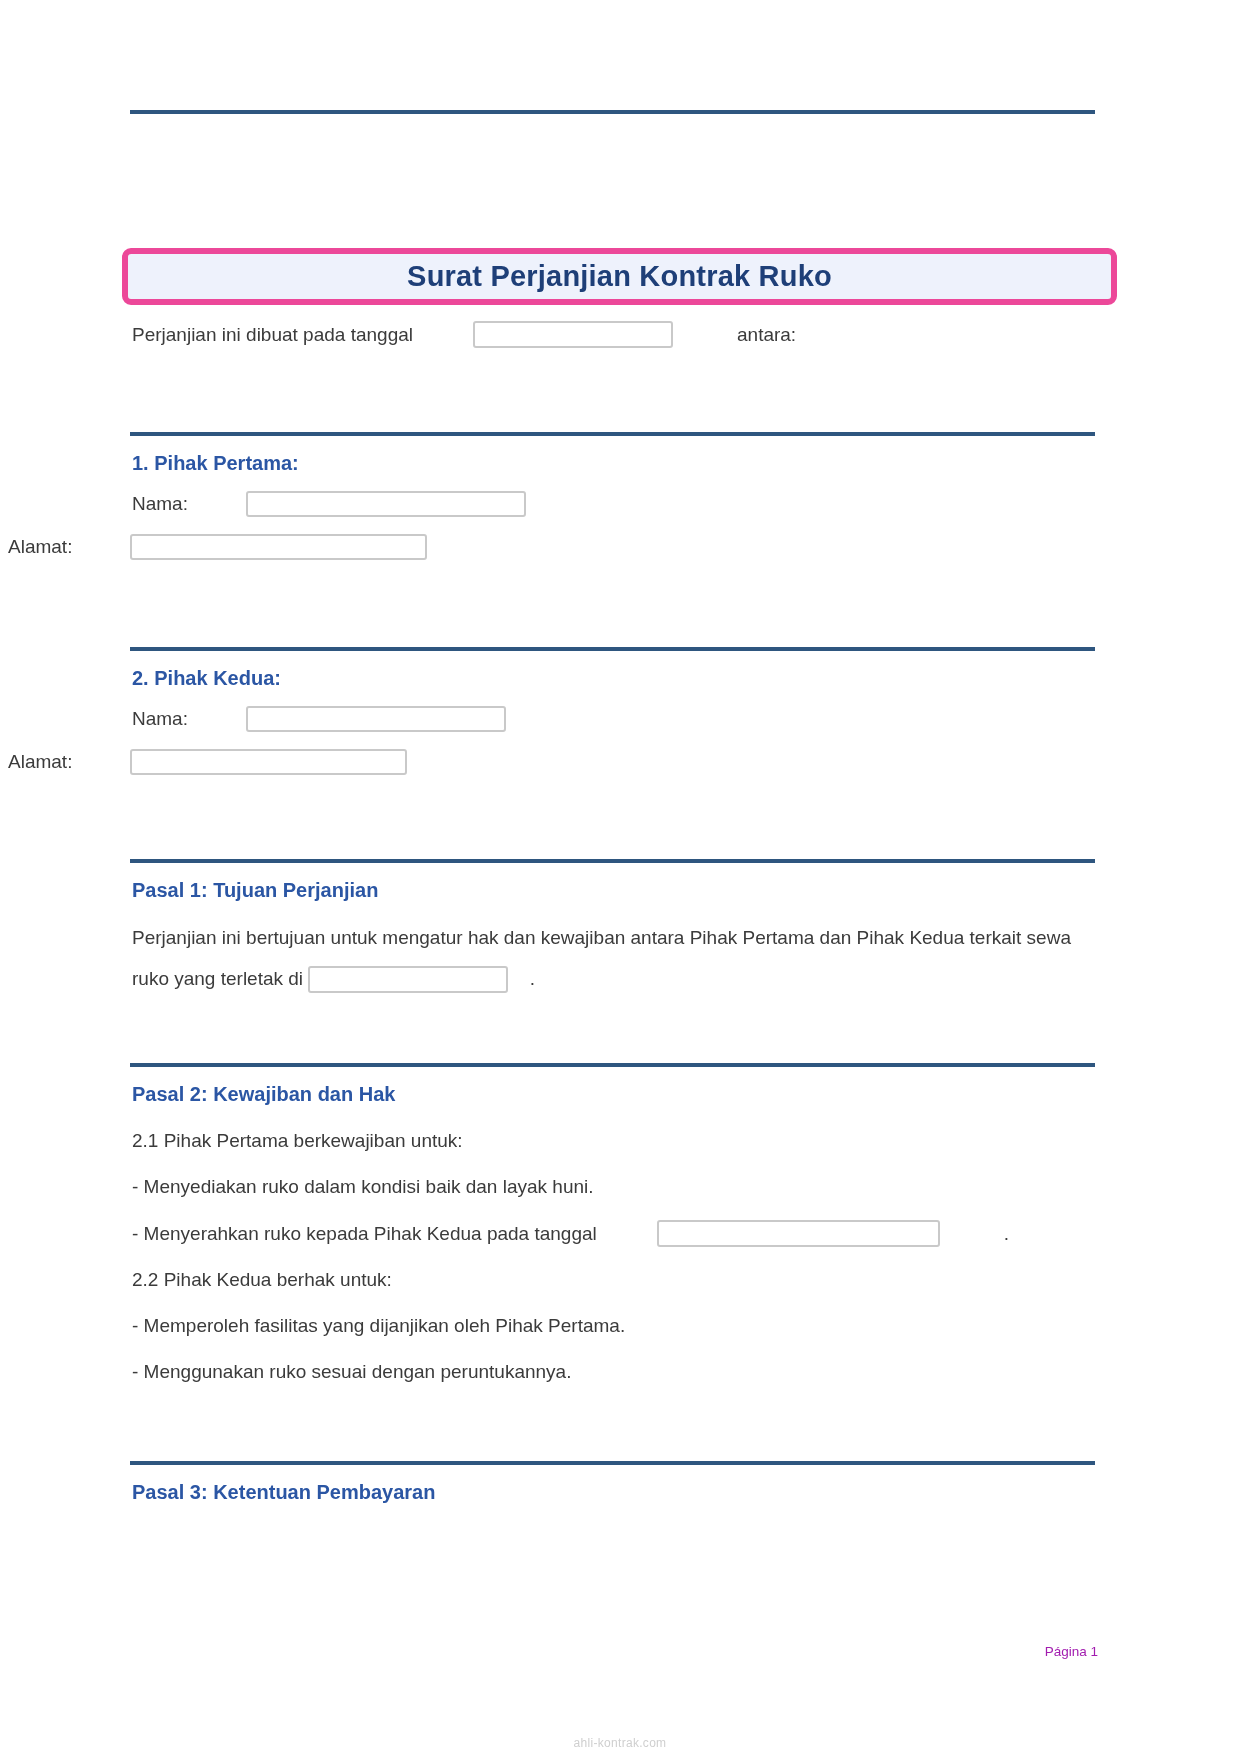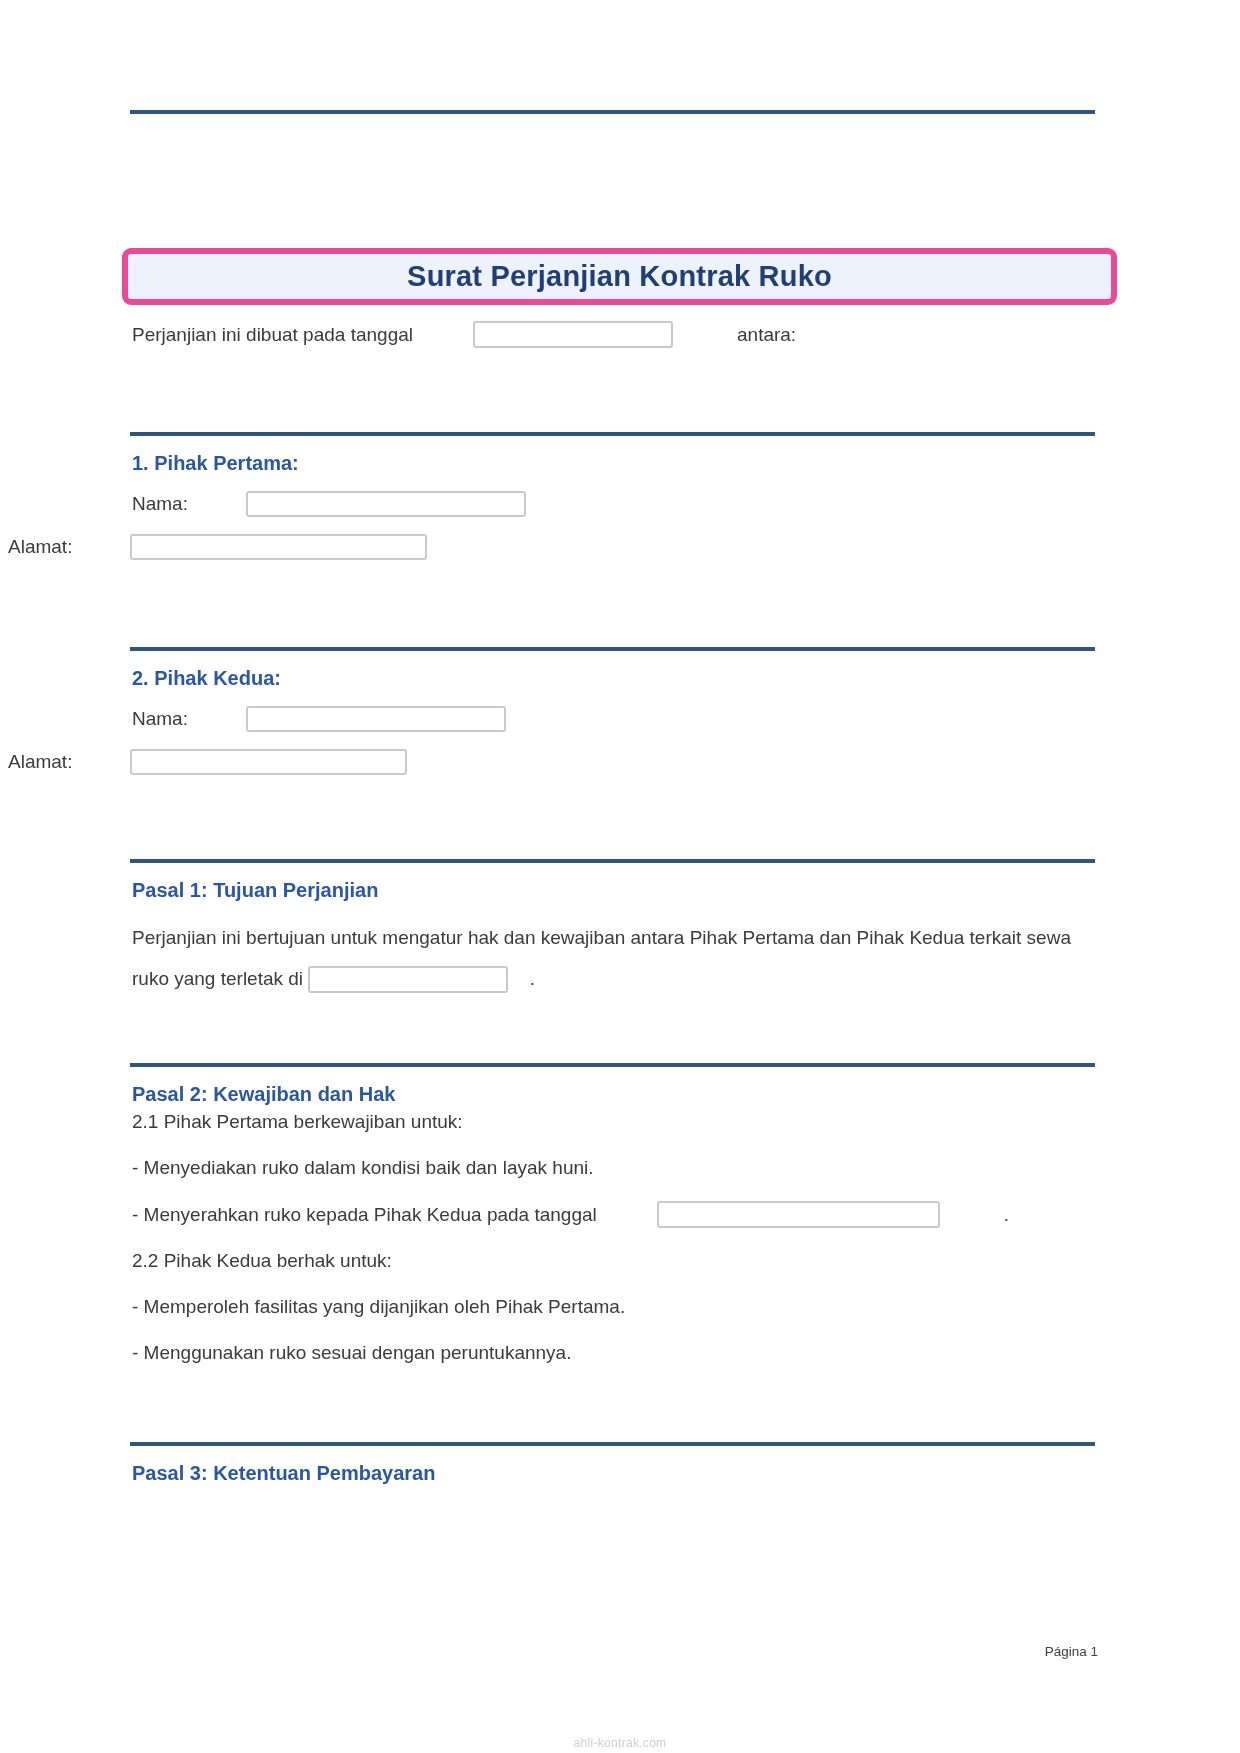--- a/index.html
+++ b/index.html
@@ -84,27 +84,27 @@
   .sec5-rule { margin-top: 76px; }
   .nama-row   { margin-top: 13px; }
   .alamat-row { margin-top: 17px; margin-left: 8px; }
   .para {
     margin: 12px 0 0 132px;
     width: 965px;
     font-size: 19px;
     line-height: 41px;
   }
   .p2-row { margin-top: 20px; line-height: 26px; }
-  .p2-row-first { margin-top: 0; text-align: center; }
+  .p2-row-first { margin-top: 19px; text-align: center; }
   .footer-page {
     position: absolute;
     top: 1644px;
     right: 142px;
     font-size: 13.5px;
-    color: #404040;
+    color: #a21caf;
   }
   .watermark {
     position: absolute;
     top: 1722px;
     left: 50%;
     transform: translateX(-50%);
     font-size: 12px;
     color: #cfcfcf;
     letter-spacing: 0.3px;
     margin-top: 14px;

